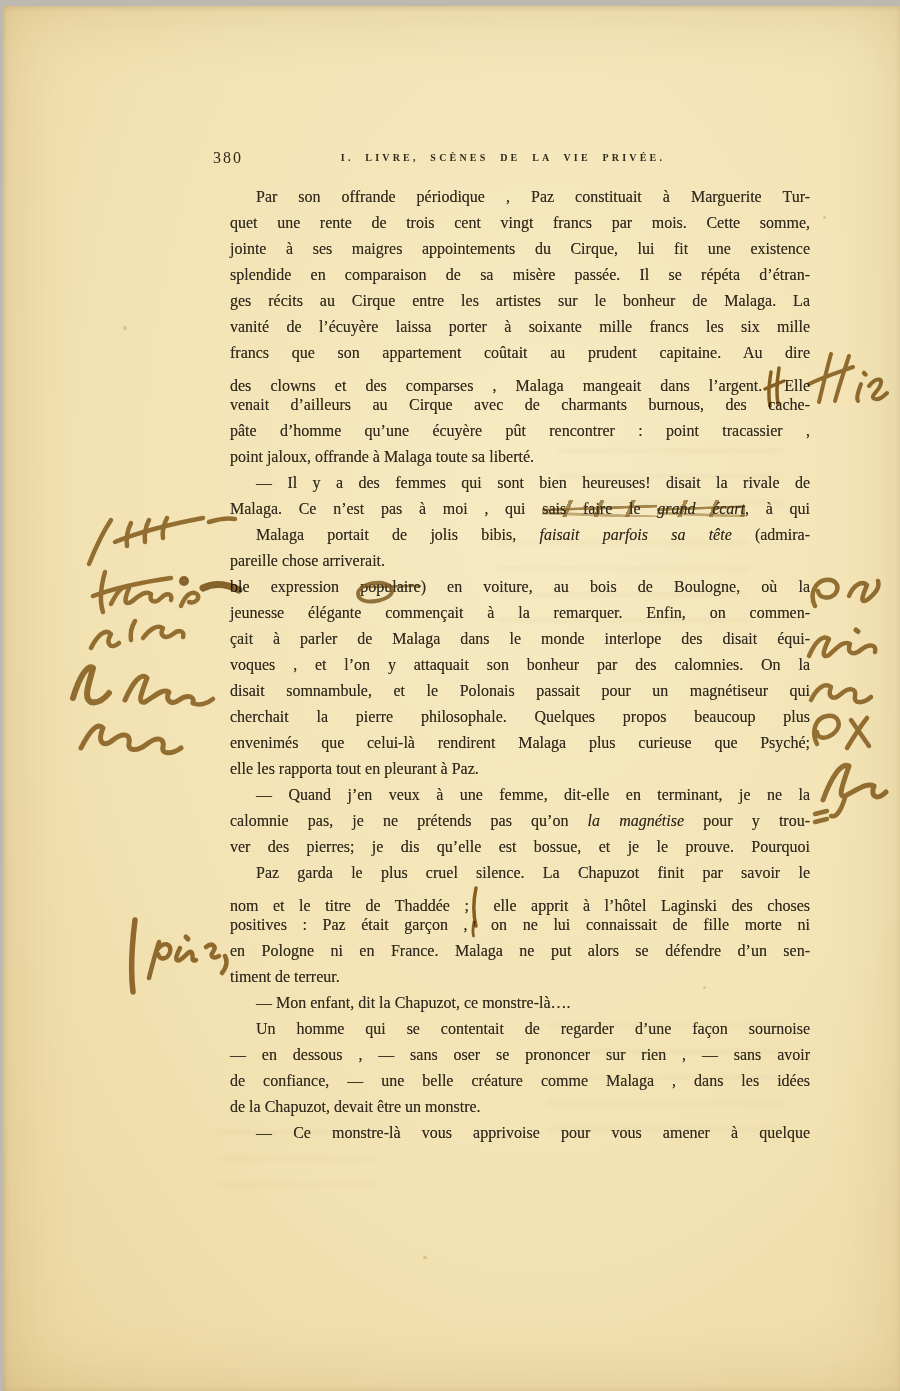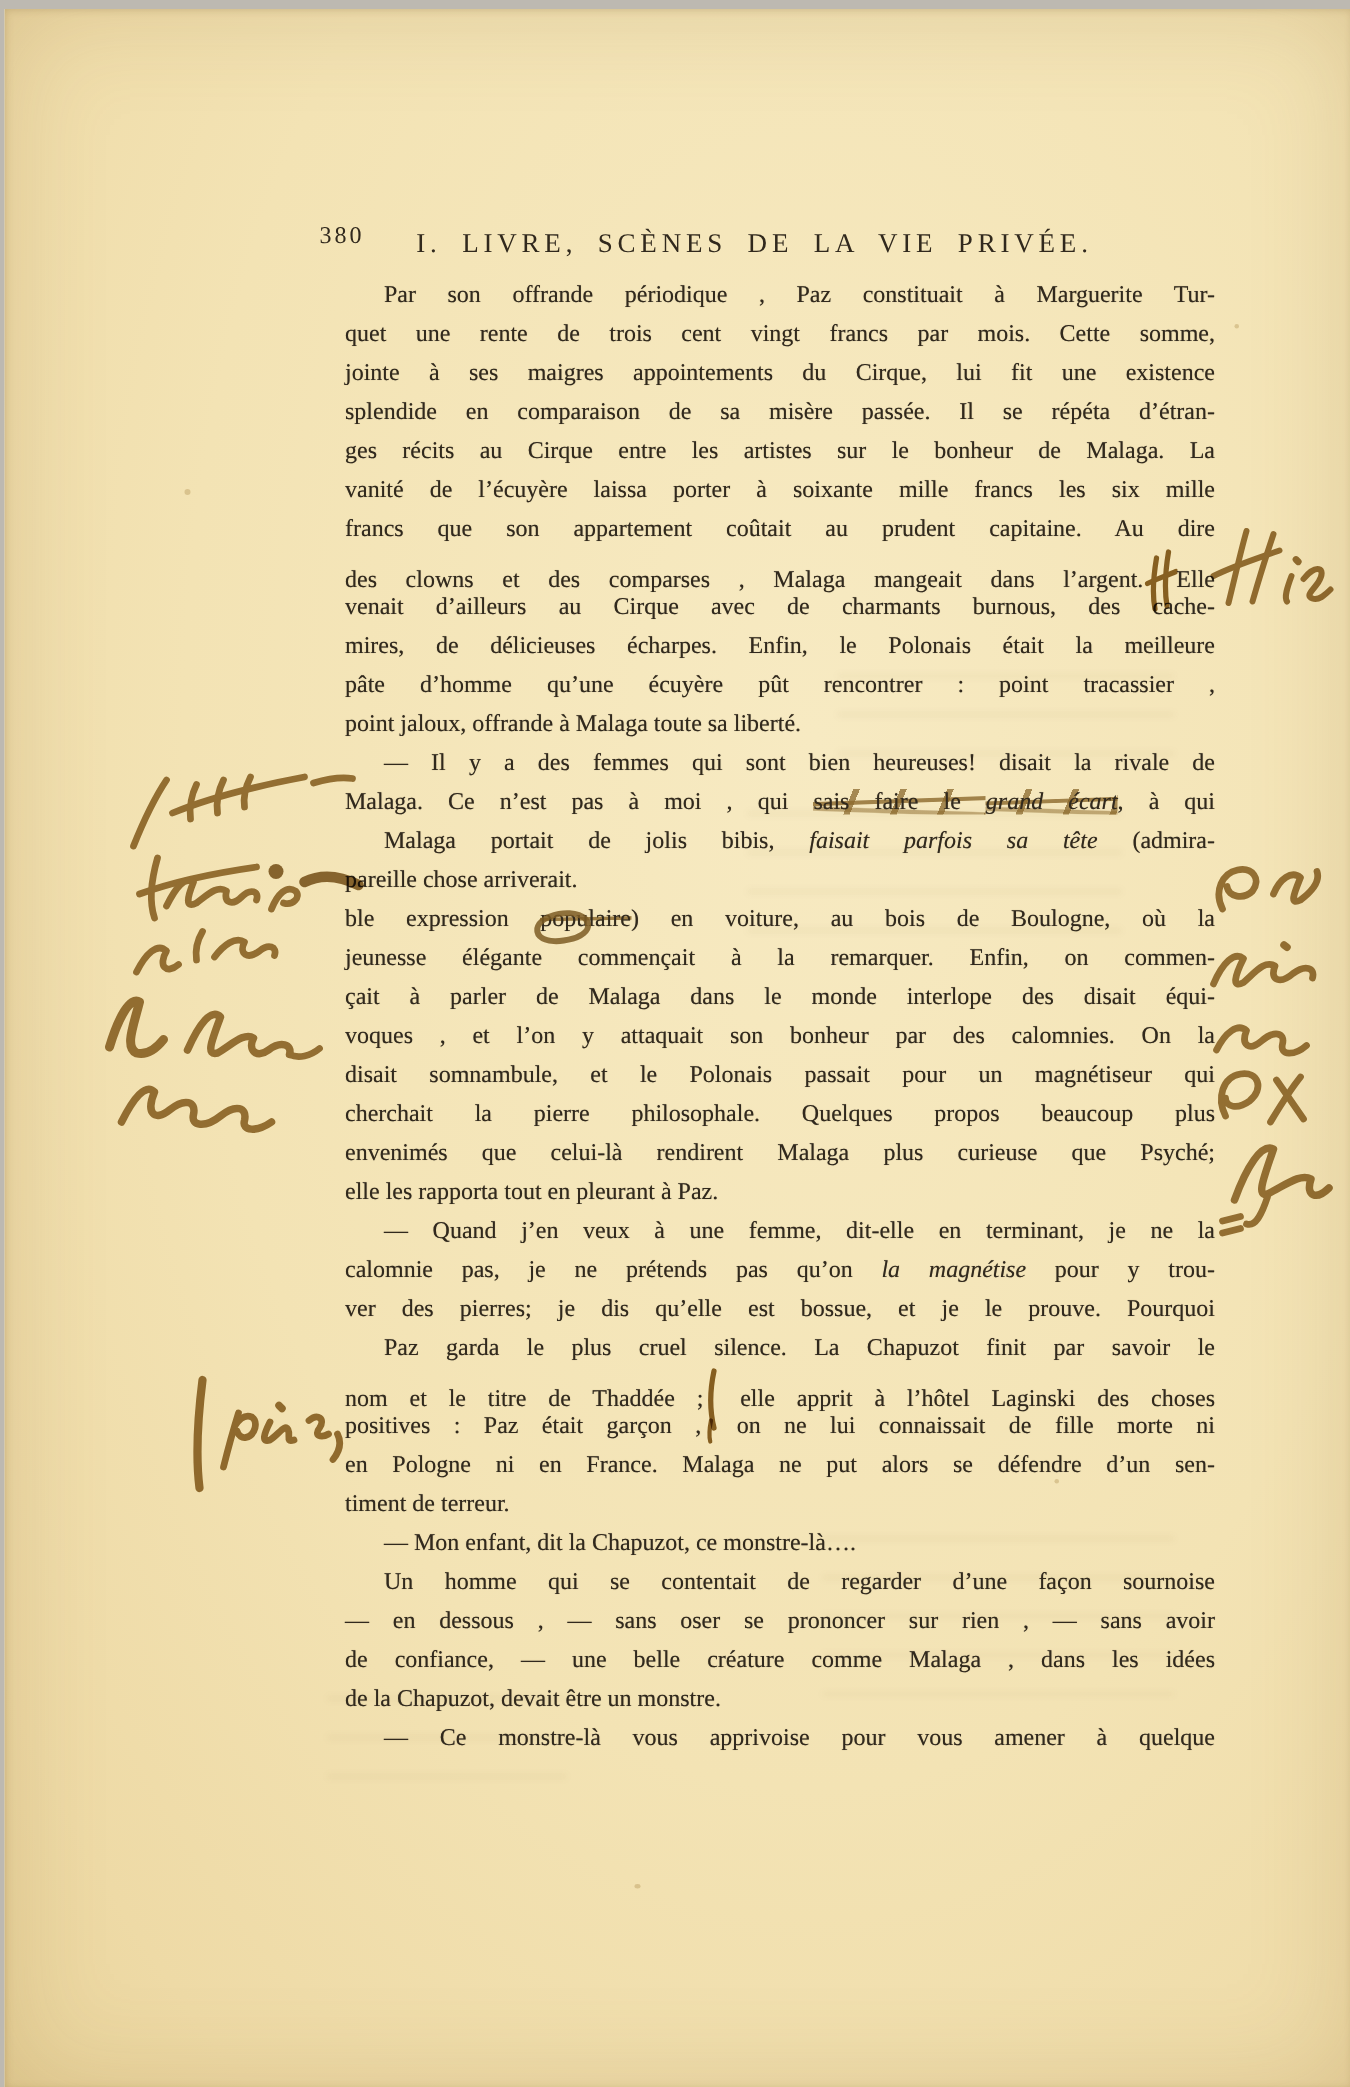--- a/index.html
+++ b/index.html
@@ -18,21 +18,21 @@
     background:
       radial-gradient(ellipse at 60% 35%, #f7eac2 0%, #f3e3b4 55%, #eedaa6 86%, #e9d49c 100%);
     box-shadow: inset 0 0 70px rgba(140,100,40,.20), inset 0 0 6px rgba(110,85,40,.28);
   }
   .freckle{position:absolute;border-radius:50%;background:rgba(160,122,55,.30);}
   .ghost{position:absolute;background:repeating-linear-gradient(0deg, rgba(125,98,48,.11) 0 3px, transparent 3px 26px);filter:blur(2px);opacity:.55;}
   .page-header{position:absolute;top:143px;left:210px;width:580px;height:24px;color:var(--ink);}
   .page-number{position:absolute;left:0;top:0;font-size:16px;letter-spacing:2px;}
   .running-title{
     position:absolute;left:50%;top:3px;transform:translateX(-50%);
-    font-size:18px;font-weight:normal;letter-spacing:3.2px;word-spacing:6px;white-space:nowrap;
+    font-size:10px;font-weight:bold;letter-spacing:3.2px;word-spacing:6px;white-space:nowrap;
   }
   .text-block{position:absolute;top:172px;left:210px;width:580px;padding-top:6px;color:var(--ink);margin-left:17px;}
   .line{
     height:26px;line-height:26px;font-size:16px;
     text-align:justify;text-align-last:justify;white-space:normal;
     text-shadow:0 0 .5px rgba(49,41,29,.55);
   }
   .line.indent{text-indent:26px;}
   .line.last{text-align-last:left;}
   .it{font-style:italic;}
@@ -80,21 +80,20 @@
       <div class="line"><span>splendide en comparaison de sa misère passée. Il se répéta d’étran-</span></div>
       <div class="line"><span>ges récits au Cirque entre les artistes sur le bonheur de Malaga. La</span></div>
       <div class="line"><span>vanité de l’écuyère laissa porter à soixante mille francs les six mille</span></div>
       <div class="line"><span>francs que son appartement coûtait au prudent capitaine. Au dire</span></div>
       <div class="line"><span>des clowns et des comparses , Malaga mangeait dans l’argent.</span><svg class="hand-inline" width="22" height="42" viewBox="0 0 22 42" fill="none" stroke="#8c692c" stroke-width="3.5" stroke-linecap="round">
       <path d="M8,6 C6,18 5,30 7,40"></path>
       <path d="M16,2 C14,14 13,26 15,38"></path>
       <path d="M2,23 C8,20 14,18 21,15"></path>
     </svg><span>Elle</span></div>
       <div class="line"><span>venait d’ailleurs au Cirque avec de charmants burnous, des cache-</span></div>
-      <div class="line"><span>mires, de délicieuses écharpes. Enfin, le Polonais était la meilleure</span></div>
       <div class="line"><span>pâte d’homme qu’une écuyère pût rencontrer : point tracassier ,</span></div>
       <div class="line last"><span>point jaloux, offrande à Malaga toute sa liberté.</span></div>
       <div class="line indent"><span>— Il y a des femmes qui sont bien heureuses! disait la rivale de</span></div>
       <div class="line"><span>Malaga. Ce n’est pas à moi , qui </span><span class="pen-strike">sais faire le </span><span class="it pen-strike">grand écart</span><span>, à qui</span></div>
       <div class="line indent"><span>Malaga portait de jolis bibis, </span><span class="it">faisait parfois sa tête</span><span> (admira-</span></div>
       <div class="line last"><span>pareille chose arriverait.</span></div>
       <div class="line"><span>ble expression </span><span class="pen-loop">populaire</span><span>) en voiture, au bois de Boulogne, où la</span></div>
       <div class="line"><span>jeunesse élégante commençait à la remarquer. Enfin, on commen-</span></div>
       <div class="line"><span>çait à parler de Malaga dans le monde interlope des disait équi-</span></div>
       <div class="line"><span>voques , et l’on y attaquait son bonheur par des calomnies. On la</span></div>

